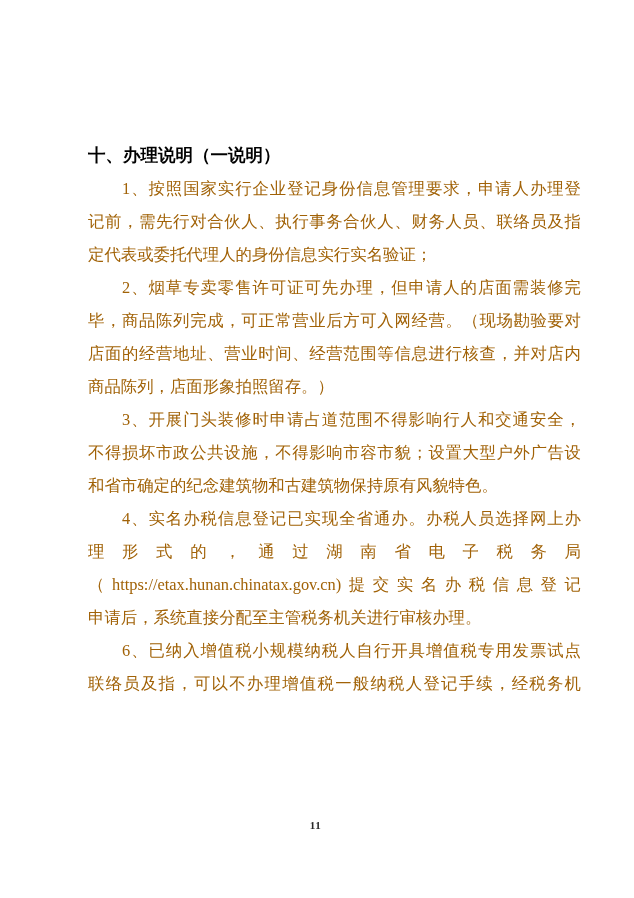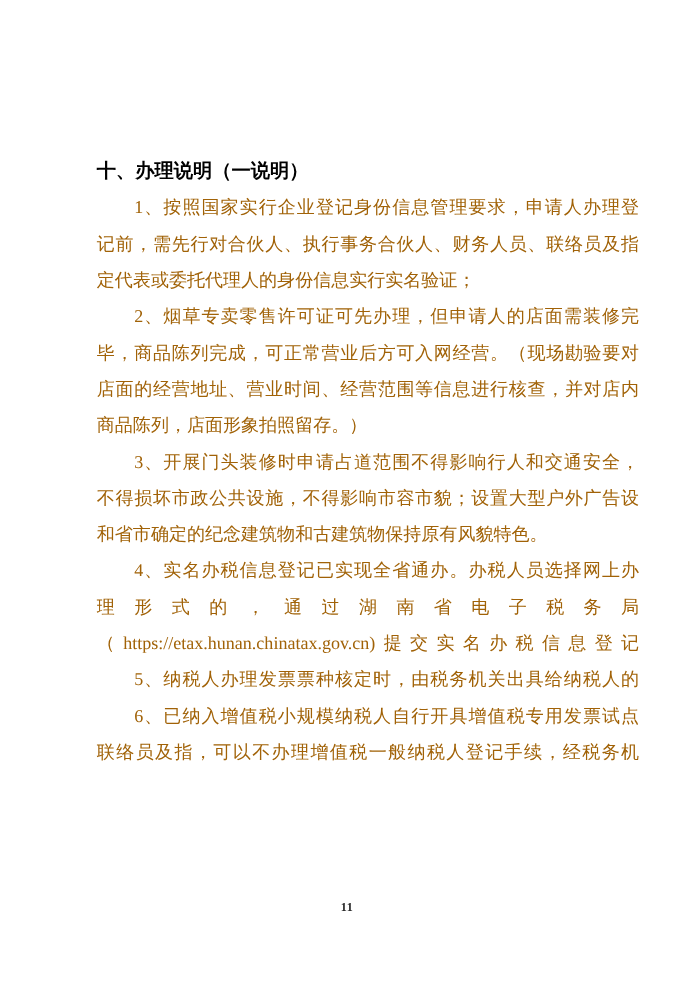--- a/index.html
+++ b/index.html
@@ -75,19 +75,19 @@
         <div class="line indent">2、烟草专卖零售许可证可先办理，但申请人的店面需装修完</div>
         <div class="line">毕，商品陈列完成，可正常营业后方可入网经营。（现场勘验要对</div>
         <div class="line">店面的经营地址、营业时间、经营范围等信息进行核查，并对店内</div>
         <div class="line last">商品陈列，店面形象拍照留存。）</div>
         <div class="line indent">3、开展门头装修时申请占道范围不得影响行人和交通安全，</div>
         <div class="line">不得损坏市政公共设施，不得影响市容市貌；设置大型户外广告设</div>
         <div class="line last">和省市确定的纪念建筑物和古建筑物保持原有风貌特色。</div>
         <div class="line indent">4、实名办税信息登记已实现全省通办。办税人员选择网上办</div>
         <div class="line">理形式的，通过湖南省电子税务局</div>
         <div class="line">（https://etax.hunan.chinatax.gov.cn)提交实名办税信息登记</div>
-        <div class="line indent">5、纳税人办理发票票种核定时，由税务机关出具给纳税人的</div>
+        <div class="line last">申请后，系统直接分配至主管税务机关进行审核办理。</div>
         <div class="line indent">6、已纳入增值税小规模纳税人自行开具增值税专用发票试点</div>
         <div class="line">联络员及指，可以不办理增值税一般纳税人登记手续，经税务机</div>
       </div>
   </div>
   <div class="pageno">11</div>
 </div>
 
 </body></html>

